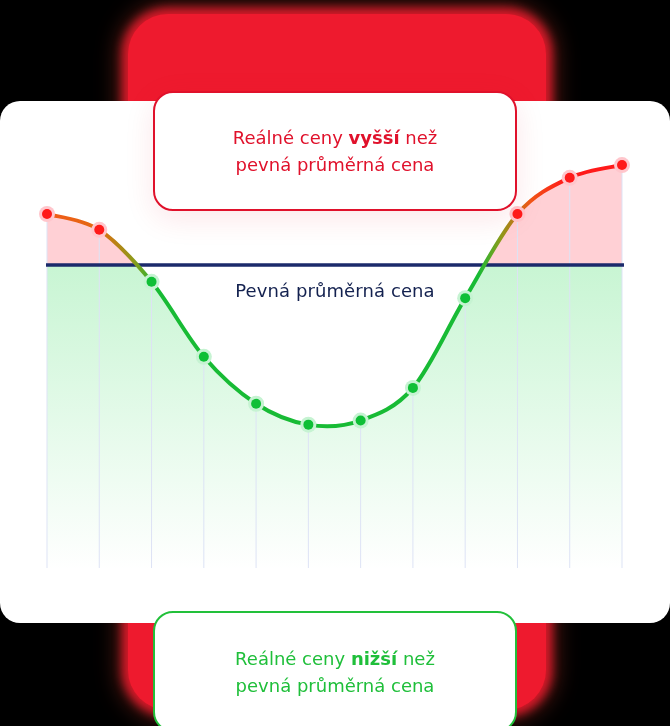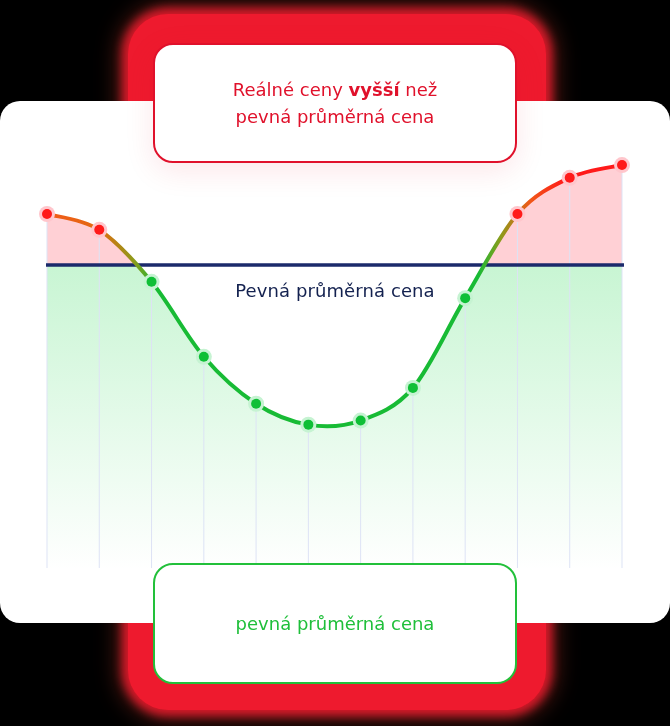--- a/index.html
+++ b/index.html
@@ -21,21 +21,21 @@
   }
   .card svg { position: absolute; left: 0; top: 0; }
   .line-label {
     position: absolute; left: 200px; top: 179px; width: 270px; text-align: center;
     color: #13214f; font-size: 18px; letter-spacing: 0.1px;
   }
   .callout {
     position: absolute; left: 153px; width: 364px; background: #ffffff;
     border-radius: 20px; box-sizing: border-box; text-align: center;
     font-size: 18px; line-height: 27px;
-    display: flex; flex-direction: column; justify-content: center;
+    display: flex; flex-direction: column; justify-content: center; margin-top: 48px;
   }
   .callout-top {
     top: 43px; height: 120px; border: 2px solid #e0112b; color: #e0112b;
     box-shadow: 0 8px 30px rgba(224,17,43,0.10);
   }
   .callout-bottom {
     top: 563px; height: 121px; border: 2px solid #22c03a; color: #1fbf3a;
   }
   .callout b { font-weight: bold; }
 </style>
@@ -143,14 +143,15 @@
   </svg>
   <div class="line-label">Pevná průměrná cena</div>
 </div>
 
 <div class="callout callout-top">
   <div><span>Reálné ceny </span><b>vyšší</b><span> než</span></div>
   <div>pevná průměrná cena</div>
 </div>
 
 <div class="callout callout-bottom">
+  <div><span>Reálné ceny </span><b>nižší</b><span> než</span></div>
   <div>pevná průměrná cena</div>
 </div>
 
 </body></html>

